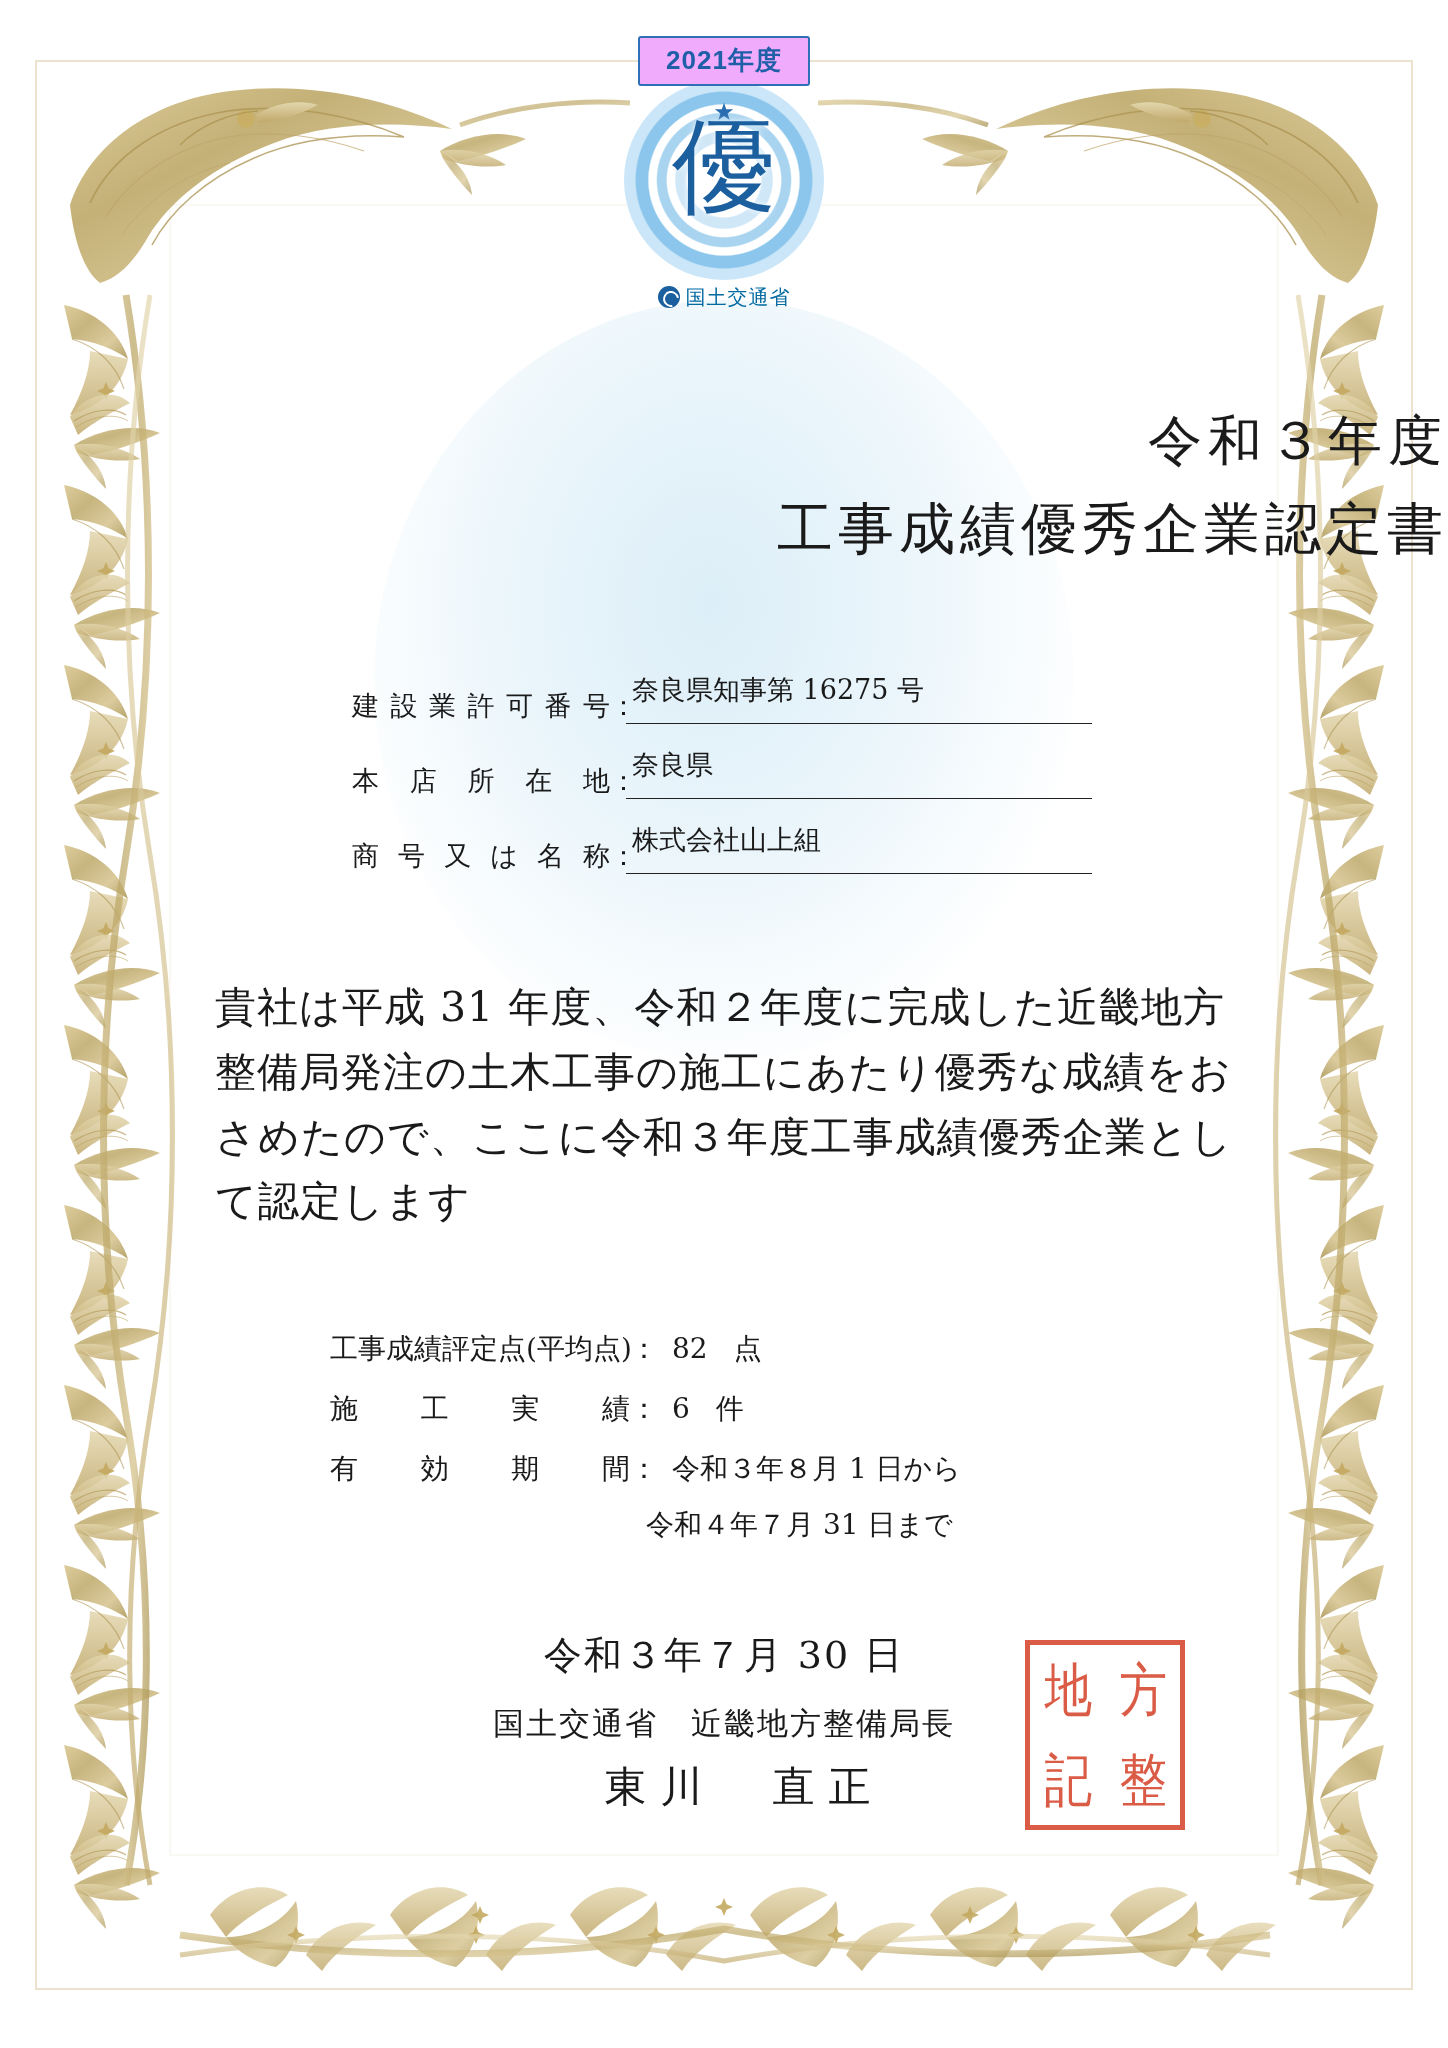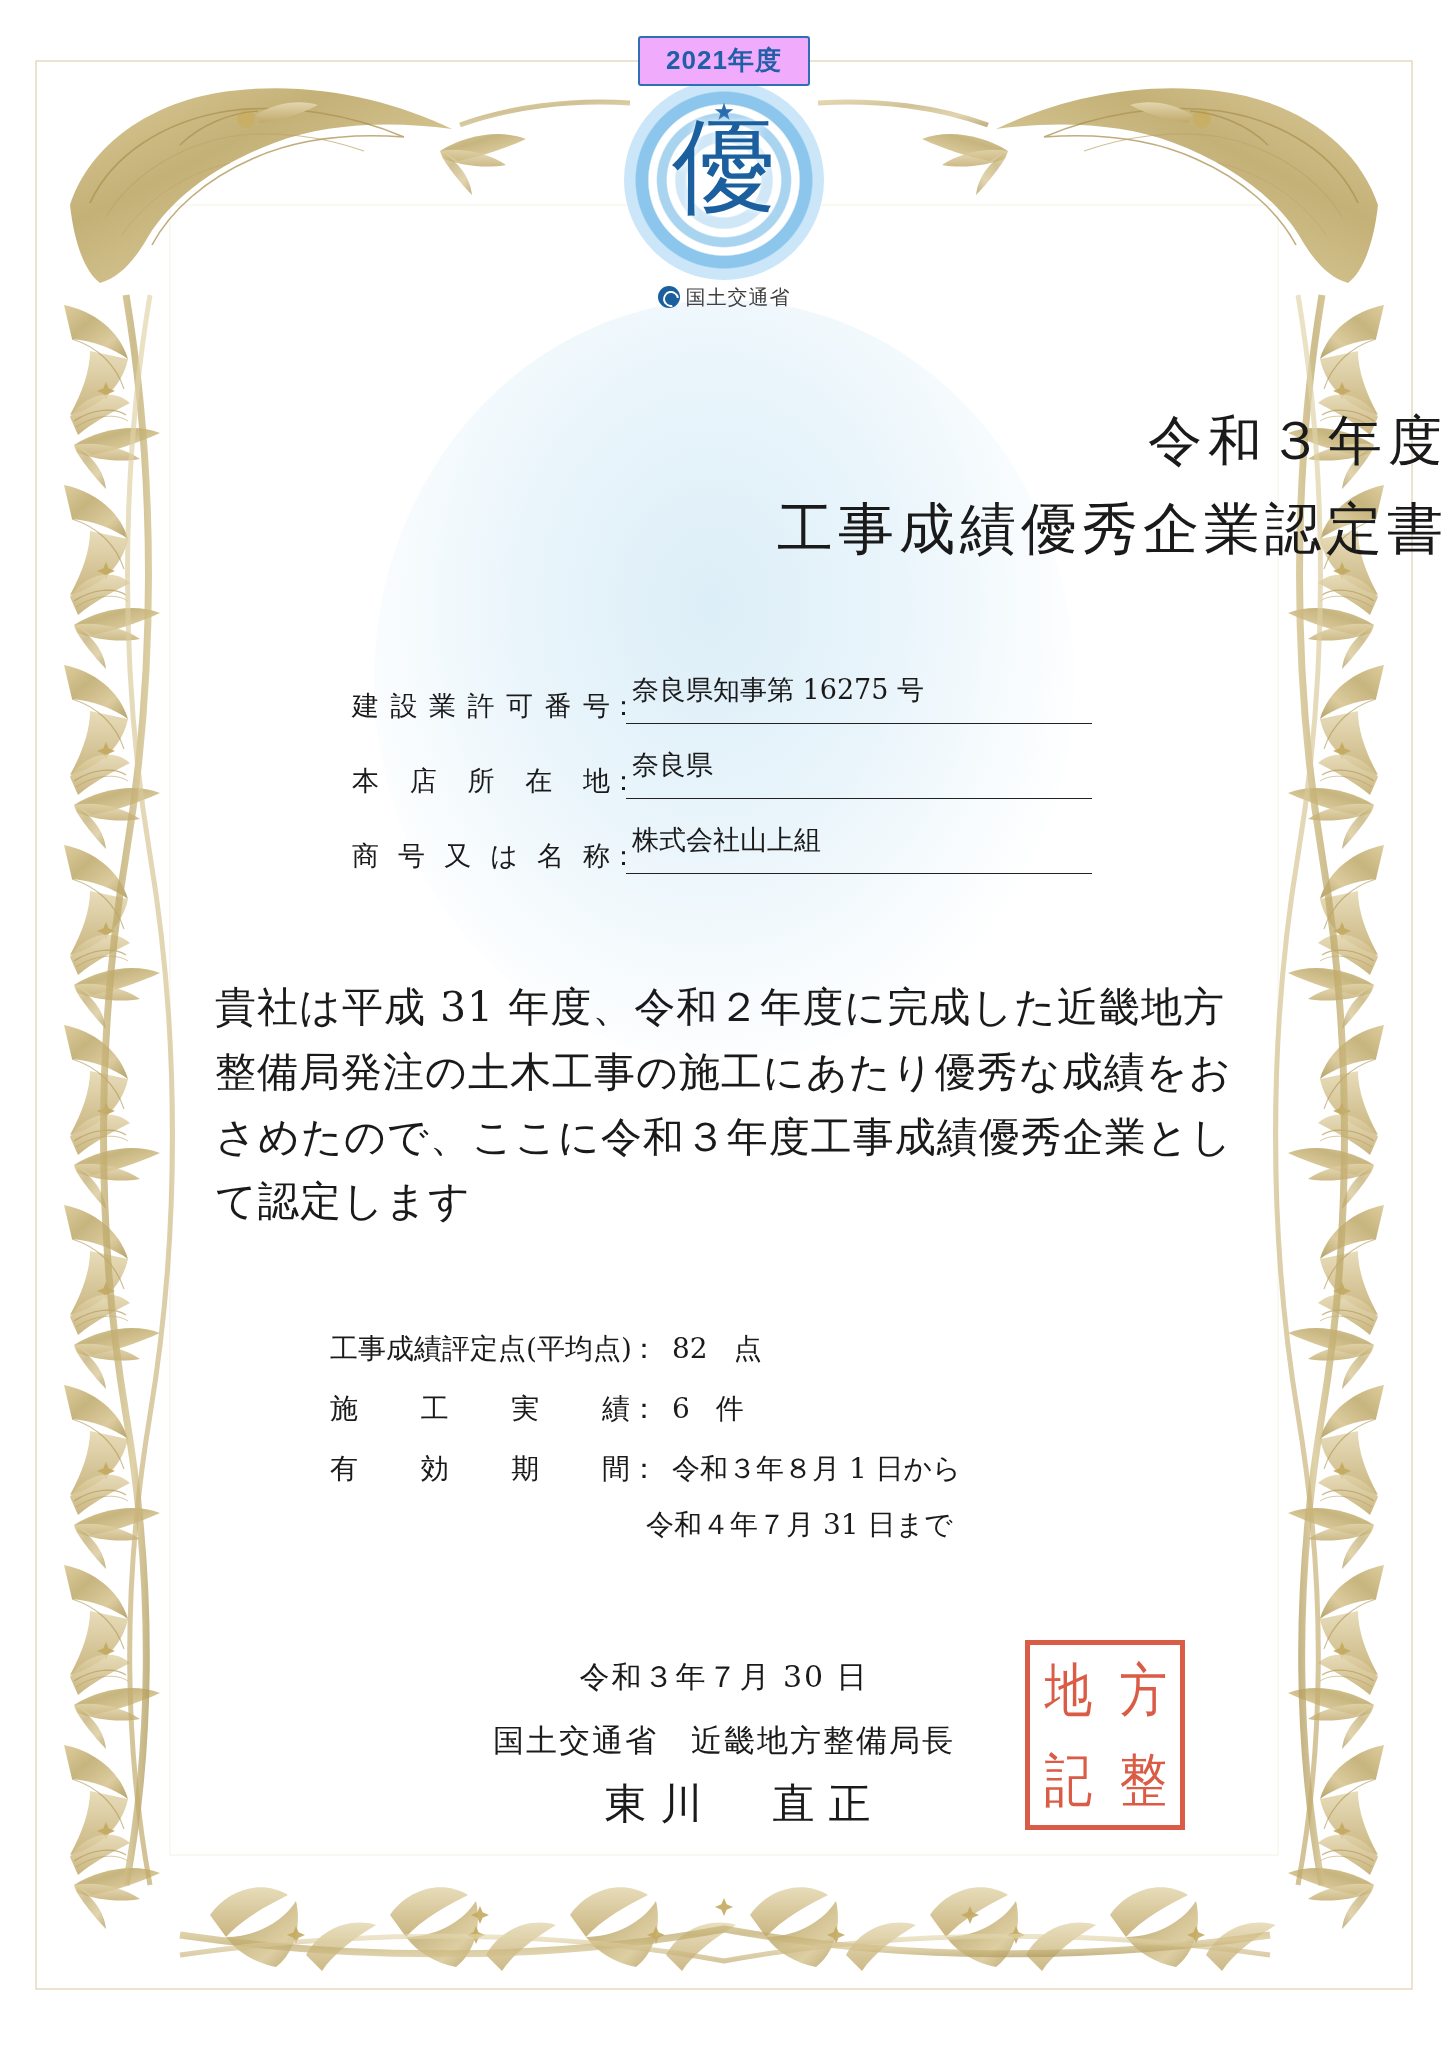--- a/index.html
+++ b/index.html
@@ -108,21 +108,21 @@
     font-family: "DejaVu Serif", serif;
     font-size: 104px;
     line-height: 1;
     color: #1b5f9e;
     text-shadow: 0 0 6px rgba(255,255,255,0.9);
   }
   .emblem-ministry {
     margin-top: 4px;
     font-family: Liberation Serif, serif;
     font-size: 20px;
-    color: #404040;
+    color: #0369a1;
     letter-spacing: 1px;
     white-space: nowrap;
   }
   .mlit-mark {
     display: inline-block;
     width: 22px; height: 22px;
     border-radius: 50%;
     background: #1b5f9e;
     position: relative;
     vertical-align: -4px;
@@ -232,24 +232,23 @@
 
   
   .signature {
     position: absolute;
     left: 0; right: 0;
     top: 1630px;
     text-align: center;
     font-family: "DejaVu Serif", serif;
   }
   .sig-date {
-    font-size: 30px;
+    font-size: 38px;
     letter-spacing: 2px;
     margin-bottom: 22px;
-    margin-top: 27px;
   }
   .sig-org {
     font-size: 31px;
     letter-spacing: 2px;
     margin-bottom: 14px;
   }
   .sig-name {
     font-size: 42px;
     letter-spacing: 14px;
     font-family: "DejaVu Serif", serif;

